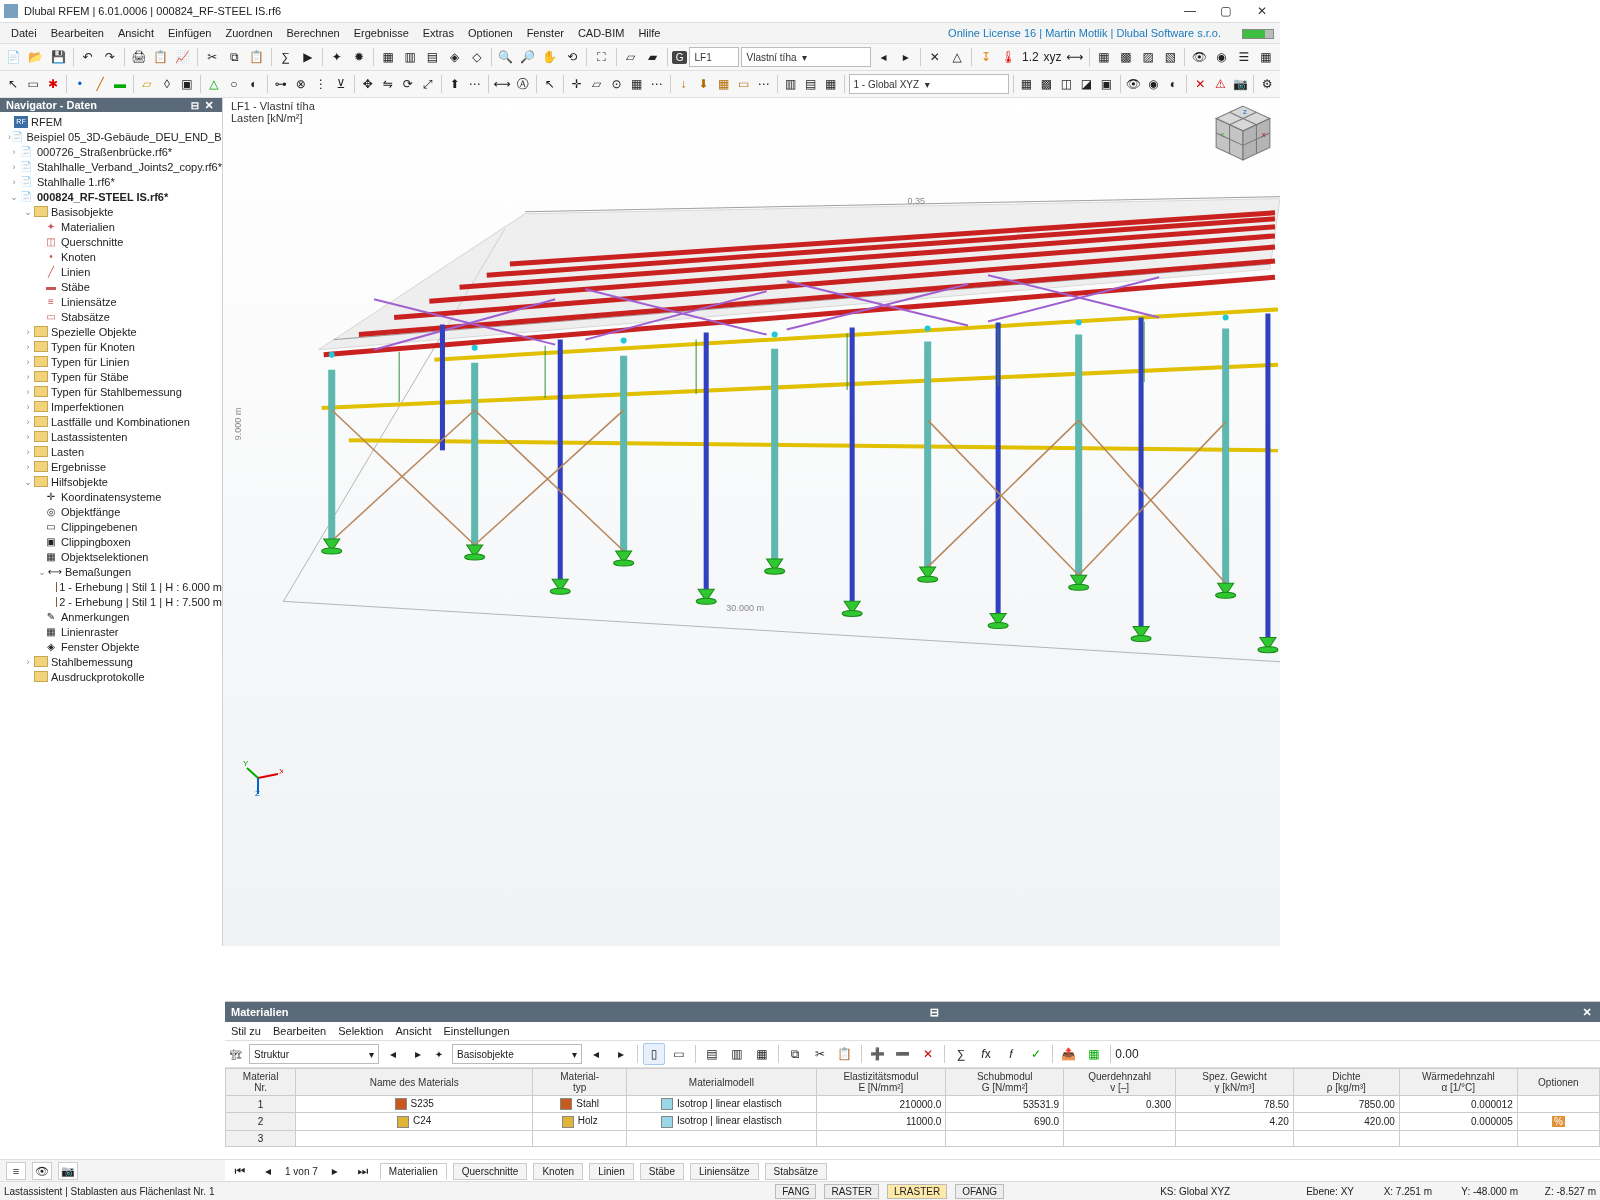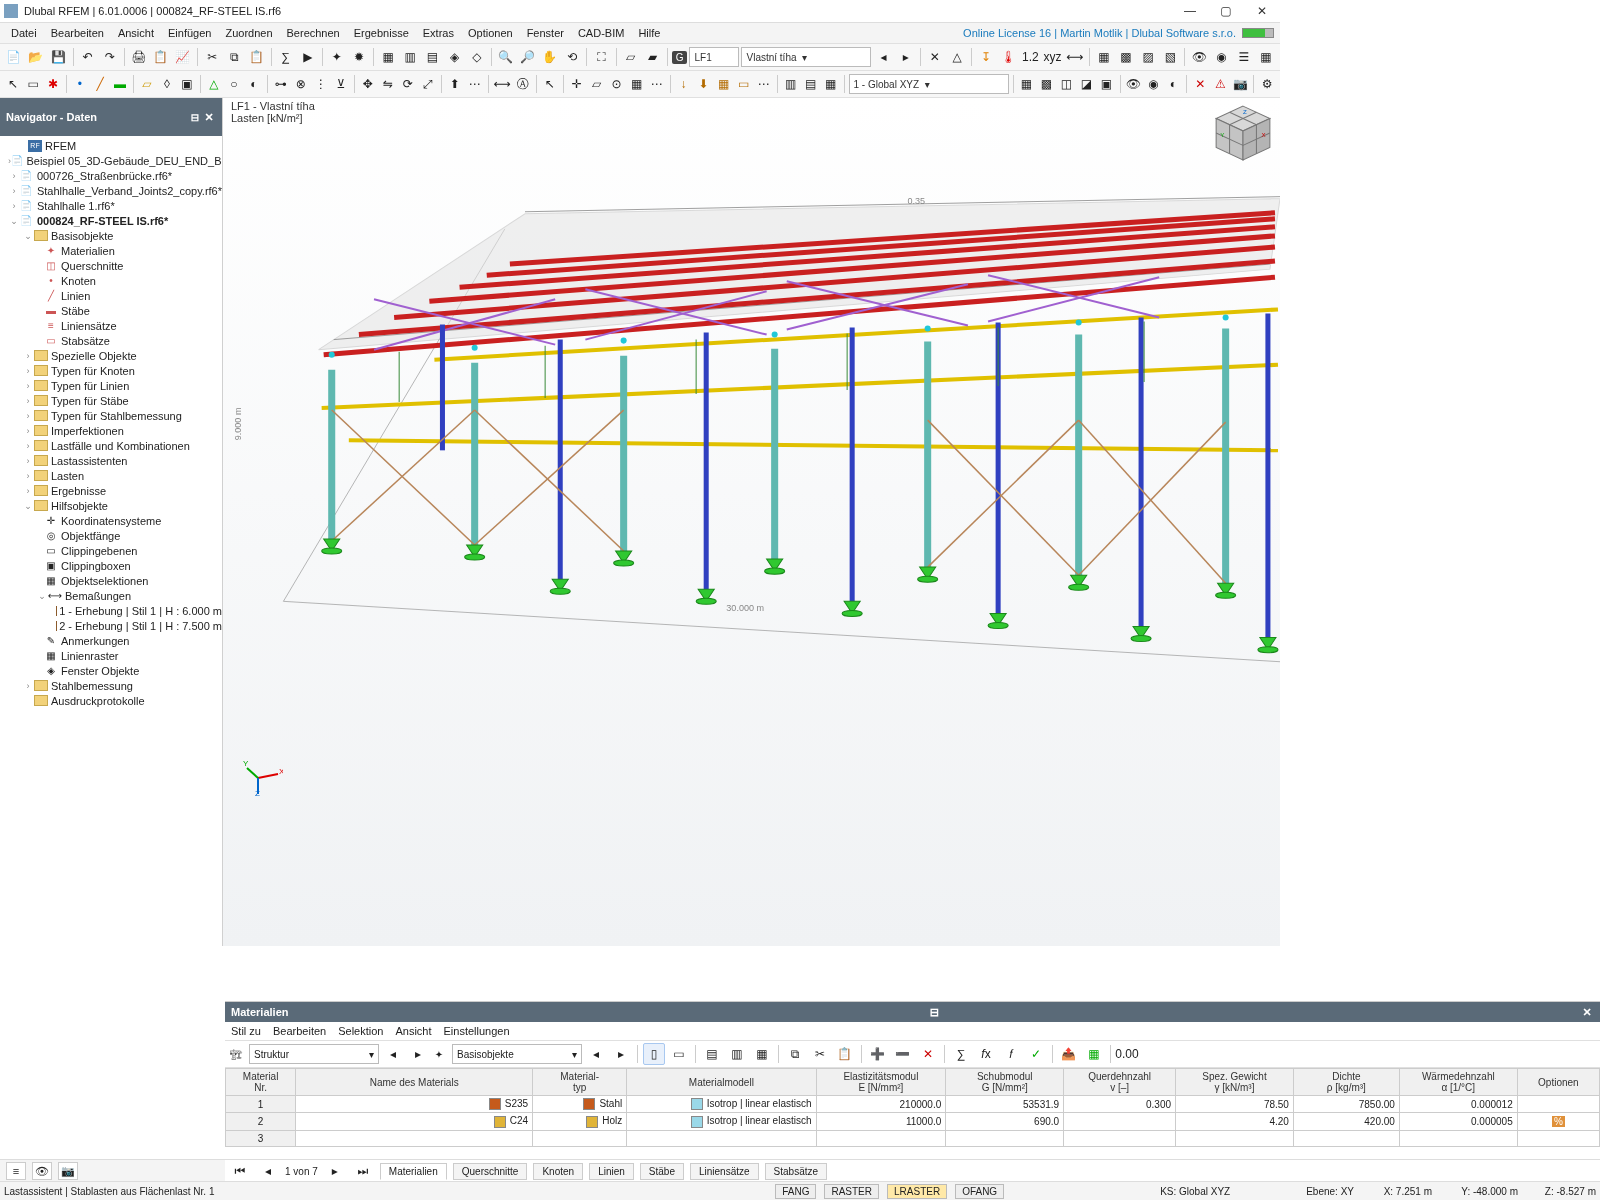--- a/index.html
+++ b/index.html
@@ -3,30 +3,30 @@
 <meta charset="utf-8">
 <style>
 html,body{margin:0;padding:0;font-family:"Segoe UI",Tahoma,Arial,sans-serif;font-size:11px;color:#222;background:#fff;overflow:hidden;width:1280px;height:960px}
 .titlebar{height:22px;background:#fff;border-bottom:1px solid #ddd;display:flex;align-items:center;padding:0 4px;position:relative}
 .titlebar .icon{width:14px;height:14px;background:#7aa0c0;margin-right:6px}
 .titlebar .title{flex:0 0 auto}
 .titlebar .right{position:absolute;right:0;top:0;display:flex;align-items:center;height:22px}
 .winbtn{width:36px;height:22px;display:flex;align-items:center;justify-content:center;font-size:12px;color:#333}
 .menubar{height:20px;background:#f4f4f4;border-bottom:1px solid #e0e0e0;display:flex;align-items:center;padding-left:4px;font-size:11px}
 .menubar .item{padding:2px 7px}
-.menubar .right{margin-left:auto;padding-right:6px;color:#1a7bbd;display:flex;align-items:center;gap:2px}
+.menubar .right{margin-left:auto;padding-right:6px;color:#1a7bbd;display:flex;align-items:flex-end;gap:17px}
 .license-bar{width:30px;height:8px;background:linear-gradient(90deg,#3fbf3f 75%,#bbb 75%);margin-left:4px;border:1px solid #888}
 .toolbar{height:26px;background:#f7f7f7;border-bottom:1px solid #e0e0e0;display:flex;align-items:center;gap:2px;padding:0 4px;overflow:hidden;white-space:nowrap}
 .tbtn{width:20px;height:20px;display:inline-flex;align-items:center;justify-content:center;border:1px solid transparent;border-radius:2px;font-size:12px}
 .tsep{width:1px;height:18px;background:#ccc;margin:0 2px}
 .tsel{height:18px;border:1px solid #bbb;background:#fff;display:inline-flex;align-items:center;padding:0 4px;font-size:10px;color:#333}
 .tlf{background:#444;color:#fff;padding:1px 4px;border-radius:2px;font-size:10px}
 .main{display:flex;height:calc(100% - 22px - 20px - 26px - 26px - 18px)}
 .navigator{width:222px;border-right:1px solid #d0d0d0;background:#fff;display:flex;flex-direction:column}
-.navhead{background:#5a6a78;color:#fff;height:38px;display:flex;align-items:center;padding:0 6px;font-weight:bold;font-size:11px}
+.navhead{background:#5a6a78;color:#fff;height:14px;display:flex;align-items:center;padding:0 6px;font-weight:bold;font-size:11px}
 .navhead .pin{margin-left:auto;width:14px;height:14px;display:flex;align-items:center;justify-content:center;color:#fff;font-size:10px}
 .navhead .x{width:14px;text-align:center;font-size:11px}
 .tree{flex:1;overflow:auto;padding:2px 0;font-size:11px}
 .tnode{display:flex;align-items:center;height:15px;padding-left:4px;white-space:nowrap}
 .tw{width:12px;text-align:center;color:#888;font-size:9px}
 .ticon{width:14px;height:12px;margin-right:3px;display:inline-flex;align-items:center;justify-content:center;font-size:10px}
 .fold{background:#f2d27a;border:1px solid #c7a84e;width:12px;height:9px}
 .viewport{flex:1;position:relative;background:linear-gradient(#fff,#f0f2f4);overflow:hidden}
 .vp-title{position:absolute;top:2px;left:8px;font-size:11px;color:#333}
 .vp-cube{position:absolute;top:4px;right:6px;width:62px;height:62px;}
@@ -34,21 +34,21 @@
 .bottompanel{position:absolute;left:225px;right:0;bottom:18px;height:180px;background:#fff;border-top:1px solid #ccc;display:flex;flex-direction:column}
 .bp-head{background:#5a6a78;color:#fff;height:20px;display:flex;align-items:center;padding:0 6px;font-weight:bold}
 .bp-head .x{margin-left:auto;width:14px;text-align:center}
 .bp-menu{height:18px;display:flex;align-items:center;gap:12px;padding:0 6px;font-size:11px;border-bottom:1px solid #e0e0e0}
 .bp-tools{height:26px;display:flex;align-items:center;gap:3px;padding:0 4px;border-bottom:1px solid #e0e0e0}
 .bp-tools .sel{height:18px;border:1px solid #bbb;padding:0 4px;display:flex;align-items:center;font-size:10px;min-width:120px;background:#fff}
 .bp-table{flex:1;overflow:auto}
 table.mat{border-collapse:collapse;width:100%;font-size:10px}
 table.mat th,table.mat td{border:1px solid #ccc;padding:2px 4px;text-align:center;background:#fff}
 table.mat th{background:#f0f0f0;font-weight:normal;color:#333}
-table.mat td.l{text-align:right}
+table.mat td.l{text-align:center}
 table.mat td.r{text-align:right}
 .swatch{width:10px;height:10px;display:inline-block;border:1px solid #888;vertical-align:middle;margin-right:4px}
 .bp-pager{height:22px;border-top:1px solid #ddd;display:flex;align-items:center;gap:6px;padding:0 4px;font-size:10px}
 .bp-pager .tab{padding:2px 8px;border:1px solid #ccc;background:#f4f4f4}
 .bp-pager .tab.act{background:#fff;border-bottom-color:#fff}
 .statusbar{position:absolute;left:0;right:0;bottom:0;height:18px;background:#f4f4f4;border-top:1px solid #ddd;display:flex;align-items:center;font-size:10px;padding:0 4px;gap:8px}
 .statusbar .btn{padding:1px 6px;border:1px solid #bbb;background:#eee}
 .statusbar .btn.on{background:#ffe9a8}
 .statusbar .spacer{flex:1}
 .bottom-tabs{position:absolute;left:0;bottom:18px;width:222px;height:22px;background:#f4f4f4;border-top:1px solid #ddd;border-right:1px solid #d0d0d0;display:flex;align-items:center;gap:6px;padding:0 6px}
@@ -225,21 +225,21 @@
 
 <div class="main">
 
   <div class="navigator">
     <div class="navhead">
       <span>Navigator - Daten</span>
       <span class="pin">⊟</span>
       <span class="x">✕</span>
     </div>
     <div class="tree">
-      <div class="tnode" style="padding-left:16px">
+      <div class="tnode" style="padding-left:2px">
           <span class="tw"></span>
           <span class="ticon" style="background:#3a6ea5;color:#fff;font-size:7px">RF</span>
           <span>RFEM</span>
         </div>
       <div class="tnode" style="padding-left:8px">
           <span class="tw">›</span>
           <span class="ticon">📄</span>
           <span>Beispiel 05_3D-Gebäude_DEU_END_Bemessung_C</span>
         </div>
       <div class="tnode" style="padding-left:8px">

